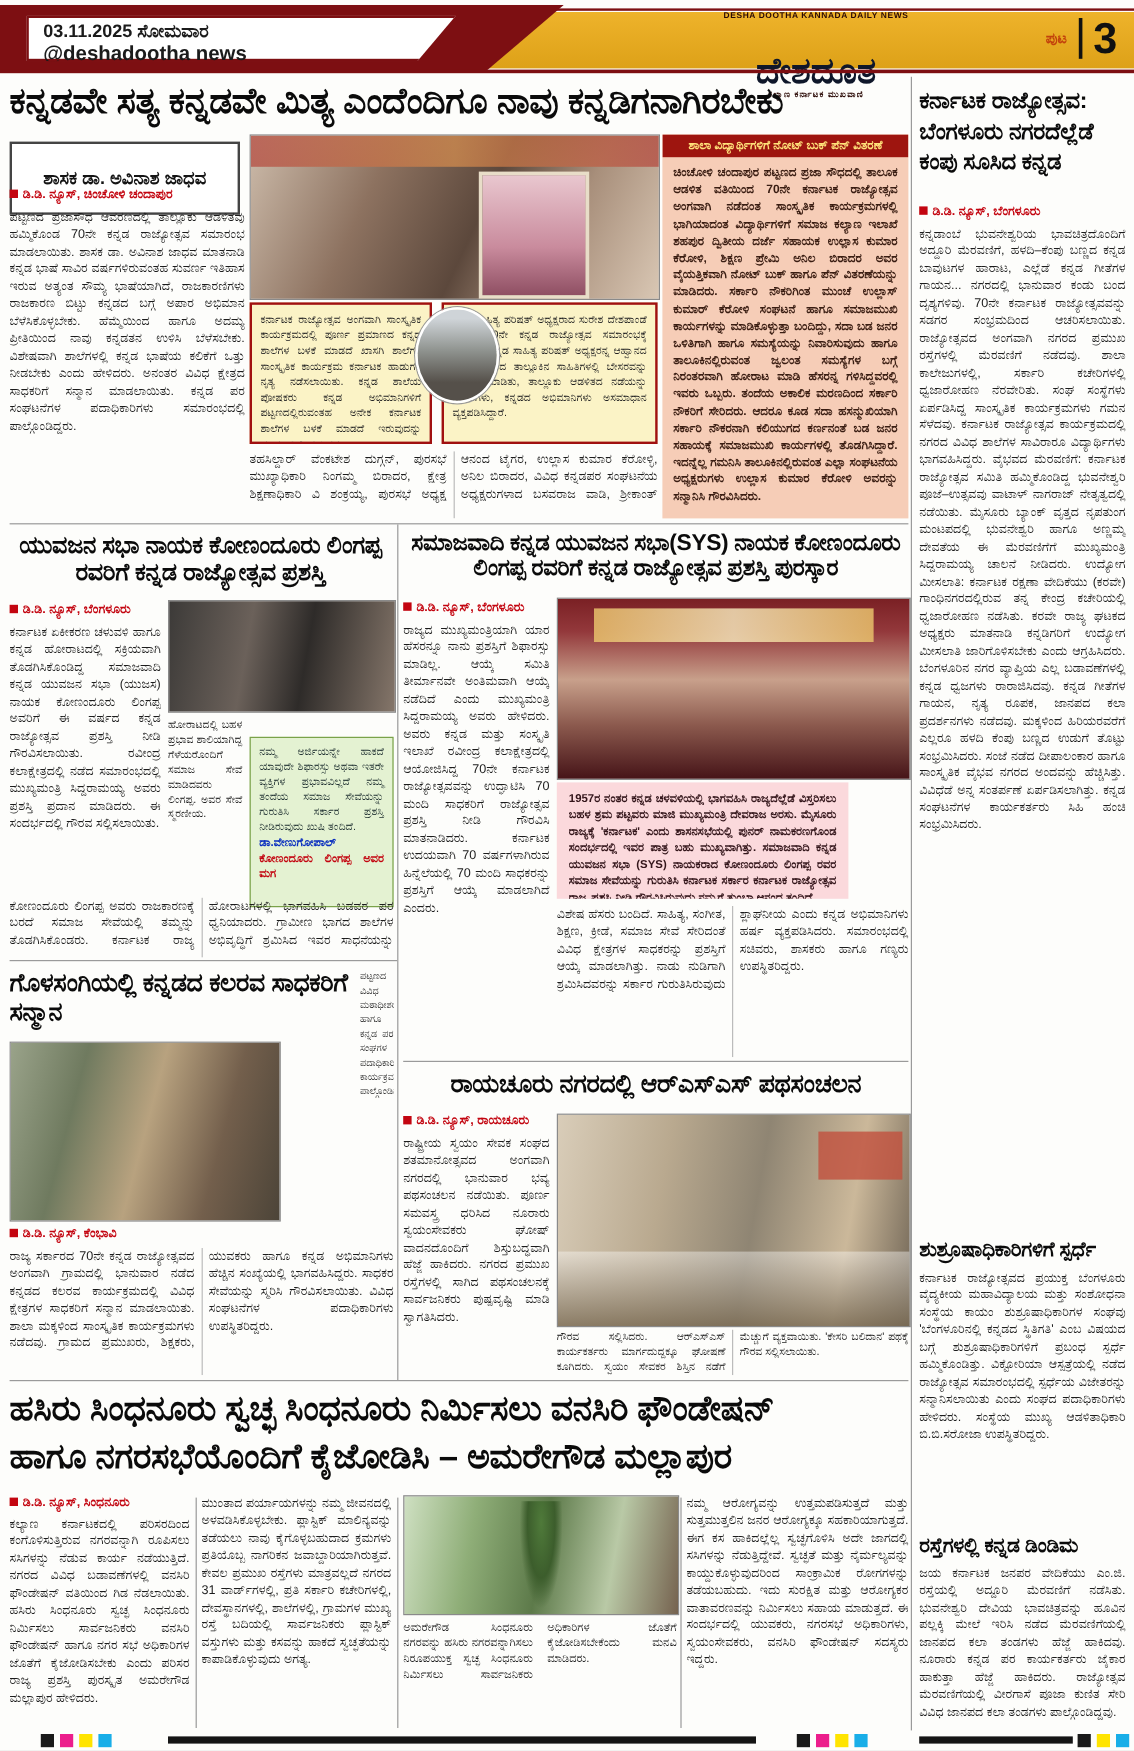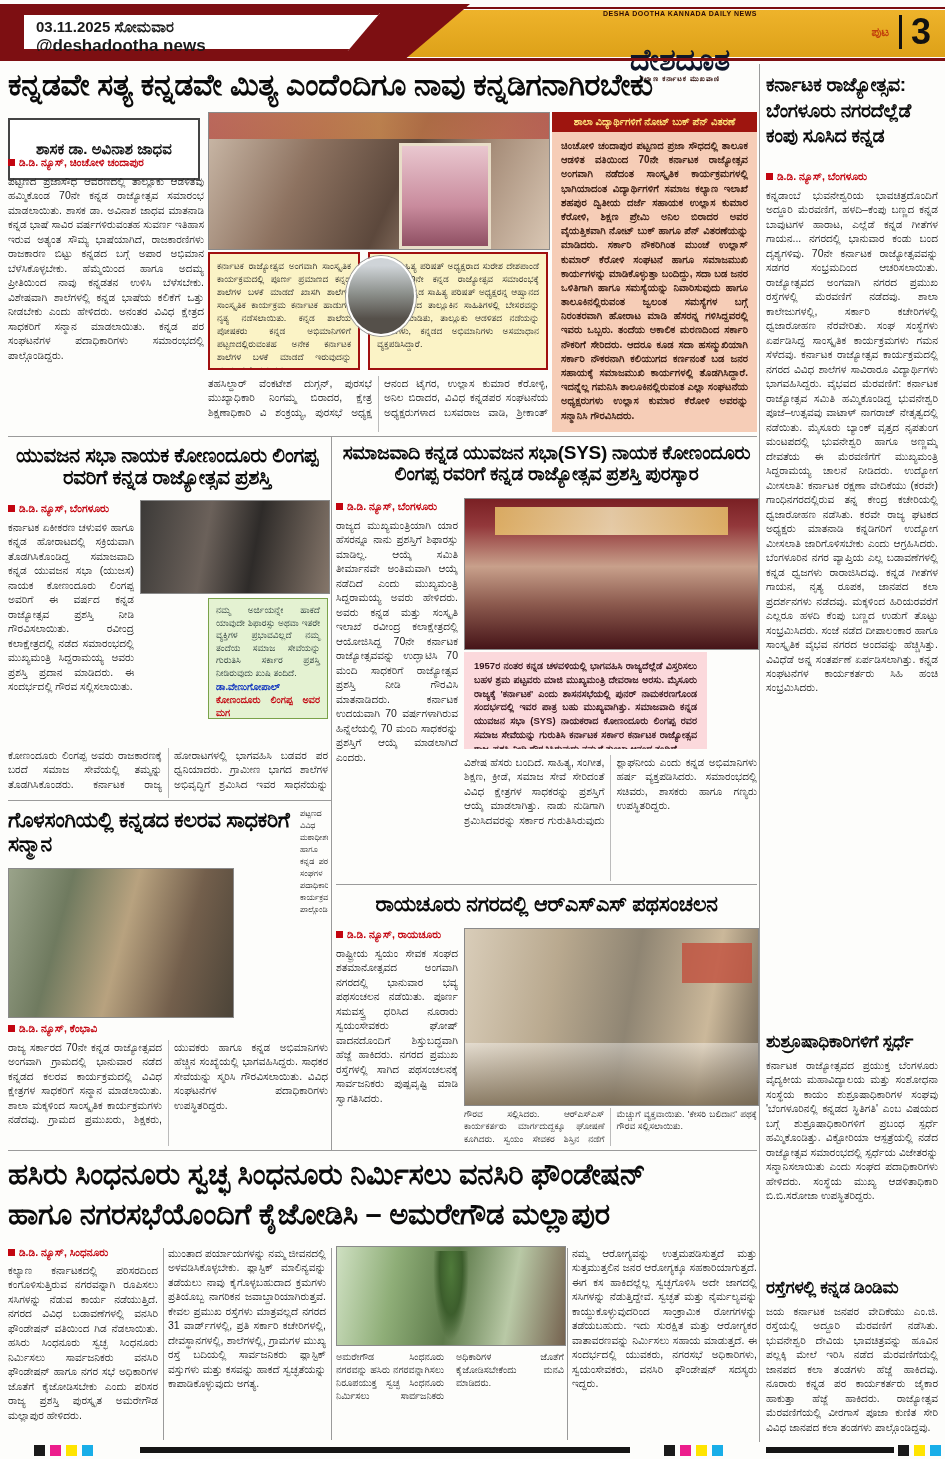--- a/index.html
+++ b/index.html
@@ -116,21 +116,22 @@
 
   <div class="abs hdiv" style="left:8px;top:436px;width:749px;"></div>
   <div class="abs vdiv" style="left:331px;top:437px;height:713px;"></div>
 
   <div class="abs headline" style="left:8px;top:444px;width:318px;font-size:20px;text-align:center;">ಯುವಜನ ಸಭಾ ನಾಯಕ ಕೋಣಂದೂರು ಲಿಂಗಪ್ಪ ರವರಿಗೆ ಕನ್ನಡ ರಾಜ್ಯೋತ್ಸವ ಪ್ರಶಸ್ತಿ</div>
   <div class="abs byline" style="left:8px;top:502px;">
     <span class="sq"></span><span>ಡಿ.ಡಿ. ನ್ಯೂಸ್, ಬೆಂಗಳೂರು</span>
   </div>
   <div class="abs body" style="left:8px;top:520px;width:126px;height:272px;">ಕರ್ನಾಟಕ ಏಕೀಕರಣ ಚಳುವಳಿ ಹಾಗೂ ಕನ್ನಡ ಹೋರಾಟದಲ್ಲಿ ಸಕ್ರಿಯವಾಗಿ ತೊಡಗಿಸಿಕೊಂಡಿದ್ದ ಸಮಾಜವಾದಿ ಕನ್ನಡ ಯುವಜನ ಸಭಾ (ಯುಜಸ) ನಾಯಕ ಕೋಣಂದೂರು ಲಿಂಗಪ್ಪ ಅವರಿಗೆ ಈ ವರ್ಷದ ಕನ್ನಡ ರಾಜ್ಯೋತ್ಸವ ಪ್ರಶಸ್ತಿ ನೀಡಿ ಗೌರವಿಸಲಾಯಿತು. ರವೀಂದ್ರ ಕಲಾಕ್ಷೇತ್ರದಲ್ಲಿ ನಡೆದ ಸಮಾರಂಭದಲ್ಲಿ ಮುಖ್ಯಮಂತ್ರಿ ಸಿದ್ದರಾಮಯ್ಯ ಅವರು ಪ್ರಶಸ್ತಿ ಪ್ರದಾನ ಮಾಡಿದರು. ಈ ಸಂದರ್ಭದಲ್ಲಿ ಗೌರವ ಸಲ್ಲಿಸಲಾಯಿತು.</div>
   <div class="abs photo" style="left:140px;top:500px;width:188px;height:92px;background:linear-gradient(100deg,#3c3a38,#6b615a 35%,#2e2b29 60%,#85766a);"></div>
-  <div class="abs greenbox" style="left:208px;top:598px;width:120px;height:121px;box-sizing:border-box;">
+  <div class="abs body" style="left:140px;top:598px;width:62px;height:192px;font-size:9px;">ಹೋರಾಟದಲ್ಲಿ ಬಹಳ ಪ್ರಭಾವ ಶಾಲಿಯಾಗಿದ್ದ ಗೆಳೆಯರೊಂದಿಗೆ ಸಮಾಜ ಸೇವೆ ಮಾಡಿದವರು ಲಿಂಗಪ್ಪ. ಅವರ ಸೇವೆ ಸ್ಮರಣೀಯ.</div>
+  <div class="abs greenbox" style="left:208px;top:614px;width:120px;height:142px;box-sizing:border-box;">
     <div>ನಮ್ಮ ಅರ್ಜಿಯನ್ನೇ ಹಾಕದೆ ಯಾವುದೇ ಶಿಫಾರಸ್ಸು ಅಥವಾ ಇತರೇ ವ್ಯಕ್ತಿಗಳ ಪ್ರಭಾವವಿಲ್ಲದೆ ನಮ್ಮ ತಂದೆಯ ಸಮಾಜ ಸೇವೆಯನ್ನು ಗುರುತಿಸಿ ಸರ್ಕಾರ ಪ್ರಶಸ್ತಿ ನೀಡಿರುವುದು ಖುಷಿ ತಂದಿದೆ.</div>
     <div class="gb-name">ಡಾ.ವೇಣುಗೋಪಾಲ್</div>
     <div class="gb-role">ಕೋಣಂದೂರು ಲಿಂಗಪ್ಪ ಅವರ ಮಗ</div>
   </div>
   <div class="abs body cols2 colrule" style="left:8px;top:748px;width:320px;height:50px;">ಕೋಣಂದೂರು ಲಿಂಗಪ್ಪ ಅವರು ರಾಜಕಾರಣಕ್ಕೆ ಬರದೆ ಸಮಾಜ ಸೇವೆಯಲ್ಲಿ ತಮ್ಮನ್ನು ತೊಡಗಿಸಿಕೊಂಡರು. ಕರ್ನಾಟಕ ರಾಜ್ಯ ಹೋರಾಟಗಳಲ್ಲಿ ಭಾಗವಹಿಸಿ ಬಡವರ ಪರ ಧ್ವನಿಯಾದರು. ಗ್ರಾಮೀಣ ಭಾಗದ ಶಾಲೆಗಳ ಅಭಿವೃದ್ಧಿಗೆ ಶ್ರಮಿಸಿದ ಇವರ ಸಾಧನೆಯನ್ನು ಗುರುತಿಸಿ ಸರ್ಕಾರ 1972ರಲ್ಲಿ ಜಿಲ್ಲಾ ಪ್ರಶಸ್ತಿ, ಅನಂತರ ಹಲವು ಗೌರವಗಳನ್ನು ನೀಡಿದೆ. 1970ರಲ್ಲಿ ಉಡುವಣಿಗೆ ಭೂಮಿ ಒದಗಿಸಿದ ಕೀರ್ತಿ ಇವರದು.</div>
 
   <div class="abs headline" style="left:336px;top:442px;width:421px;font-size:19px;text-align:center;">ಸಮಾಜವಾದಿ ಕನ್ನಡ ಯುವಜನ ಸಭಾ(SYS) ನಾಯಕ ಕೋಣಂದೂರು ಲಿಂಗಪ್ಪ ರವರಿಗೆ ಕನ್ನಡ ರಾಜ್ಯೋತ್ಸವ ಪ್ರಶಸ್ತಿ ಪುರಸ್ಕಾರ</div>
   <div class="abs byline" style="left:336px;top:500px;">
     <span class="sq"></span><span>ಡಿ.ಡಿ. ನ್ಯೂಸ್, ಬೆಂಗಳೂರು</span>
   </div>

